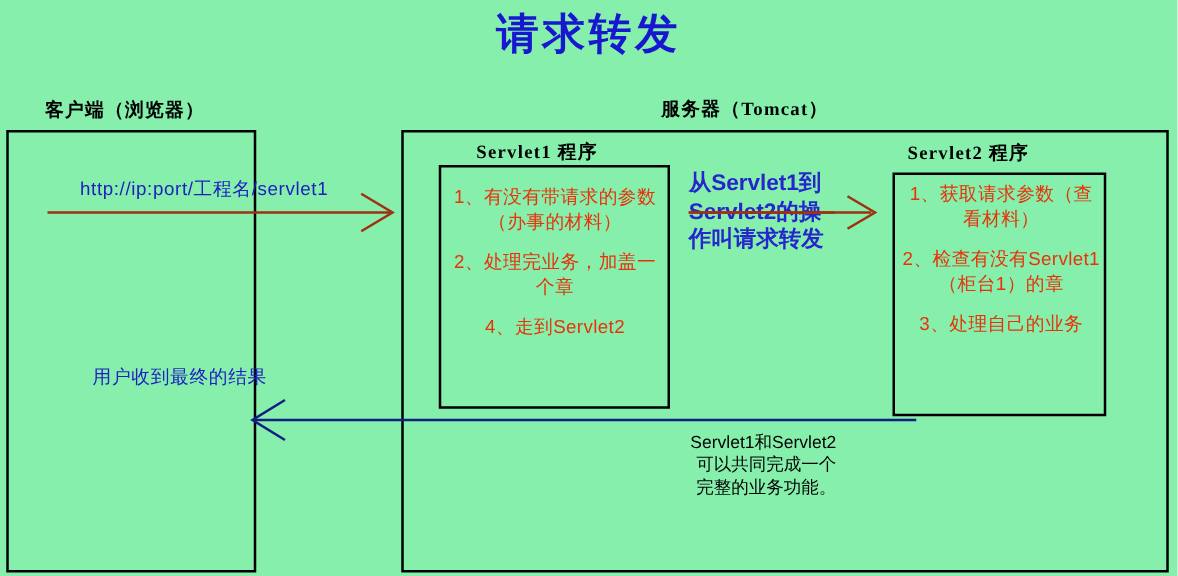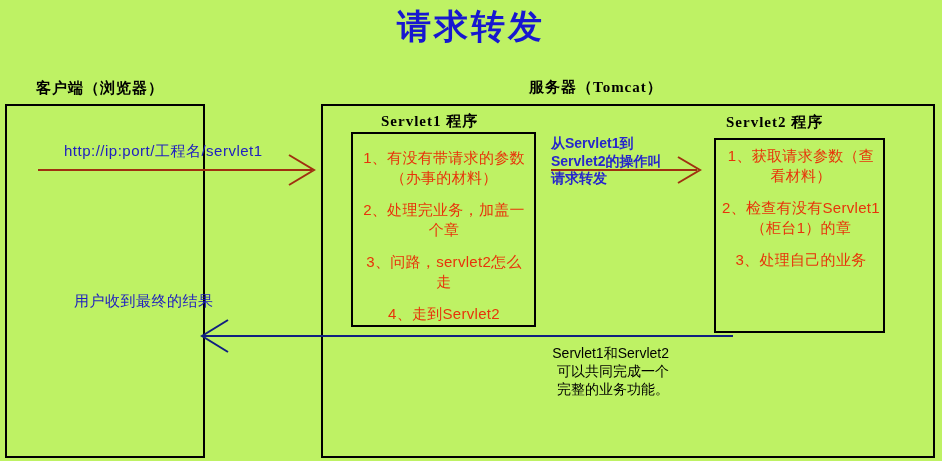--- a/index.html
+++ b/index.html
@@ -4,21 +4,21 @@
 <style>
   html, body {
     margin: 0;
     padding: 0;
     background: #ffffff;
   }
   #canvas {
     position: relative;
     width: 942px;
     height: 461px;
-    background: #bef264;
+    background: #86efac;
     font-family: "Liberation Sans", sans-serif;
     overflow: hidden;
   }
   .abs { position: absolute; }
 
   #title {
     left: 0;
     top: 4px;
     width: 942px;
     text-align: center;
@@ -62,21 +62,21 @@
     color: #2020c0;
     font-family: "Liberation Sans", sans-serif;
     font-size: 15px;
     white-space: nowrap;
     letter-spacing: 0.5px;
     margin-left: 44px;
   }
   .blue-note {
     color: #2626cc;
     font-family: "Liberation Sans", sans-serif;
-    font-size: 14px;
+    font-size: 18px;
     font-weight: bold;
     line-height: 1.25;
     letter-spacing: 0px;
   }
   .red-list {
     color: #e8330a;
     font-family: "Liberation Sans", sans-serif;
     font-size: 15px;
     line-height: 1.3;
     letter-spacing: 0.3px;
@@ -106,21 +106,20 @@
 
   <div class="abs outer-box" style="left:321px; top:104px; width:614px; height:354px;"></div>
 
   <div class="abs box-label" style="left:381px; top:112px;">Servlet1 程序</div>
 
   <div class="abs inner-box" style="left:351px; top:132px; width:185px; height:195px;"></div>
 
   <div class="abs red-list" style="left:360px; top:148px; width:168px;">
     <div class="item">1、有没有带请求的参数（办事的材料）</div>
     <div class="item">2、处理完业务，加盖一个章</div>
-    <div class="item">3、问路，servlet2怎么走</div>
     <div class="item">4、走到Servlet2</div>
   </div>
 
   <div class="abs box-label" style="left:726px; top:113px;">Servlet2 程序</div>
 
   <div class="abs inner-box" style="left:714px; top:138px; width:171px; height:195px;"></div>
 
   <div class="abs red-list" style="left:722px; top:146px; width:158px;">
     <div class="item">1、获取请求参数（查看材料）</div>
     <div class="item">2、检查有没有Servlet1（柜台1）的章</div>

